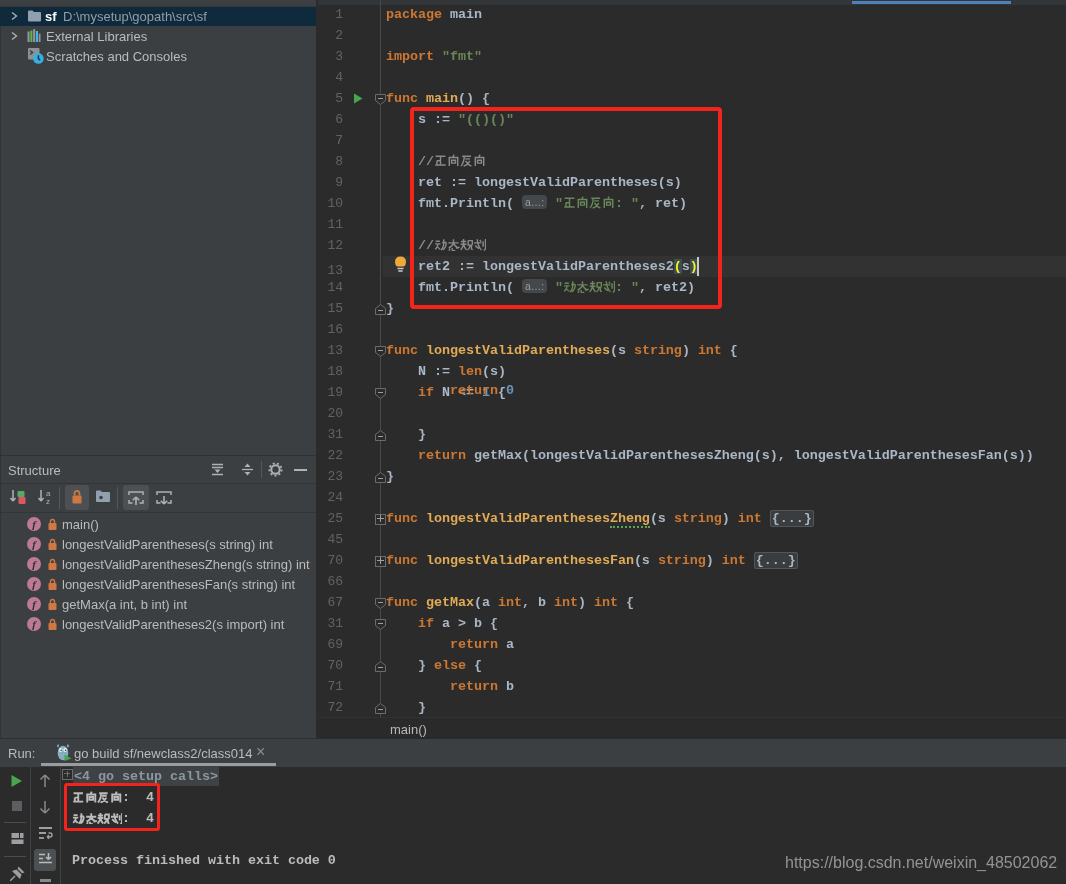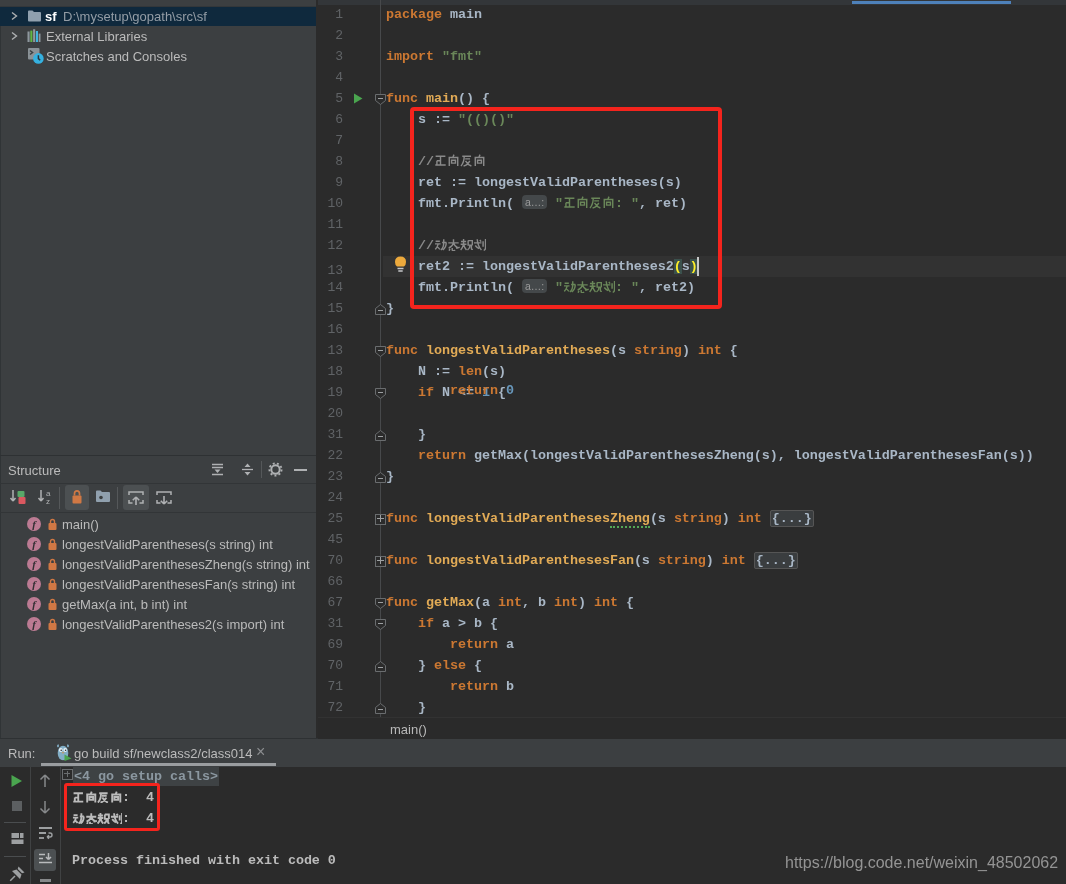--- a/index.html
+++ b/index.html
@@ -230,21 +230,21 @@
       <use href="#g-dong"></use>
     </svg><svg class="cj" style="width:12.5px;height:12.5px;vertical-align:-2px;color:#bbbbbb;stroke-width:3.0;" viewBox="0 0 20 20">
       <use href="#g-tai"></use>
     </svg><svg class="cj" style="width:12.5px;height:12.5px;vertical-align:-2px;color:#bbbbbb;stroke-width:3.0;" viewBox="0 0 20 20">
       <use href="#g-gui"></use>
     </svg><svg class="cj" style="width:12.5px;height:12.5px;vertical-align:-2px;color:#bbbbbb;stroke-width:3.0;" viewBox="0 0 20 20">
       <use href="#g-hua"></use>
     </svg><span style="letter-spacing:0">:&nbsp;&nbsp;4</span></div>
 <div class="abs mono" style="left:72px;top:850px;color:#bbbbbb">Process finished with exit code 0</div>
 <div class="abs" style="left:64px;top:783px;width:90px;height:42px;border:3px solid #f4241d;border-radius:3px"></div>
-<div class="abs" style="left:785px;top:854px;width:281px;font-size:16px;color:#949494;font-family:'Liberation Sans',sans-serif">https://blog.code.net/weixin_48502062</div>
+<div class="abs" style="left:785px;top:854px;width:281px;font-size:16px;color:#949494;font-family:'Liberation Sans',sans-serif">https://blog.csdn.net/weixin_48502062</div>
 <div class="abs" style="left:383px;top:256px;width:683px;height:21px;background:#323232"></div>
 <div class="abs" style="left:380px;top:0;width:1px;height:738px;background:#47494b"></div>
 <div class="abs gut" style="left:318px;top:4px;width:25px">1</div>
 <div class="abs gut" style="left:318px;top:25px;width:25px">2</div>
 <div class="abs gut" style="left:318px;top:46px;width:25px">3</div>
 <div class="abs gut" style="left:318px;top:67px;width:25px">4</div>
 <div class="abs gut" style="left:318px;top:88px;width:25px">5</div>
 <div class="abs gut" style="left:318px;top:109px;width:25px">6</div>
 <div class="abs gut" style="left:318px;top:130px;width:25px">7</div>
 <div class="abs gut" style="left:318px;top:151px;width:25px">8</div>

